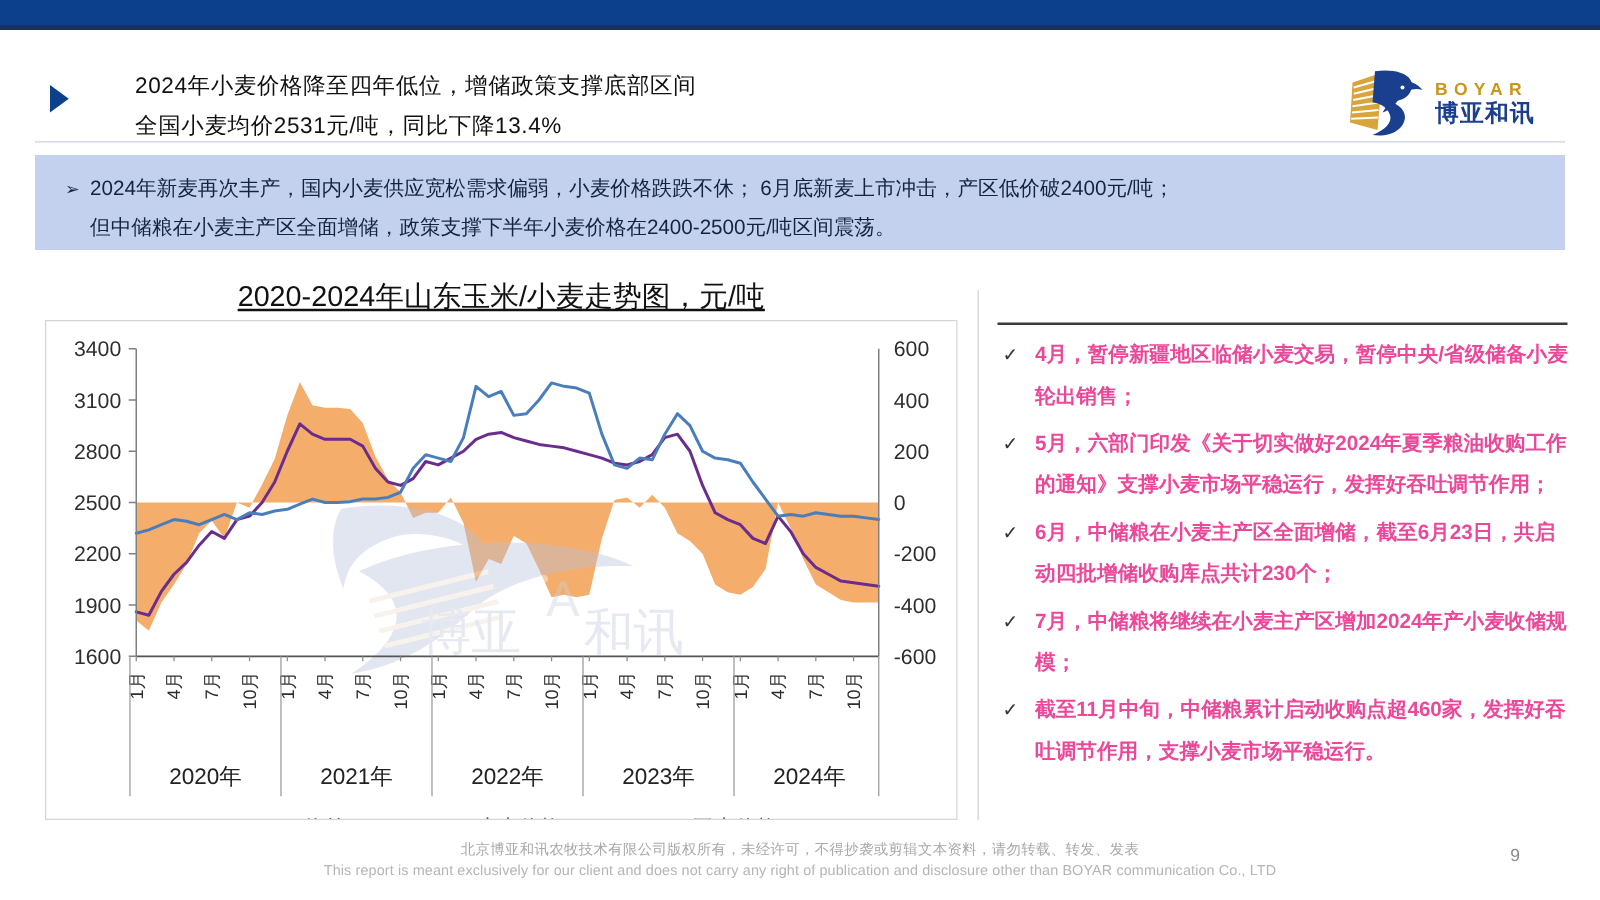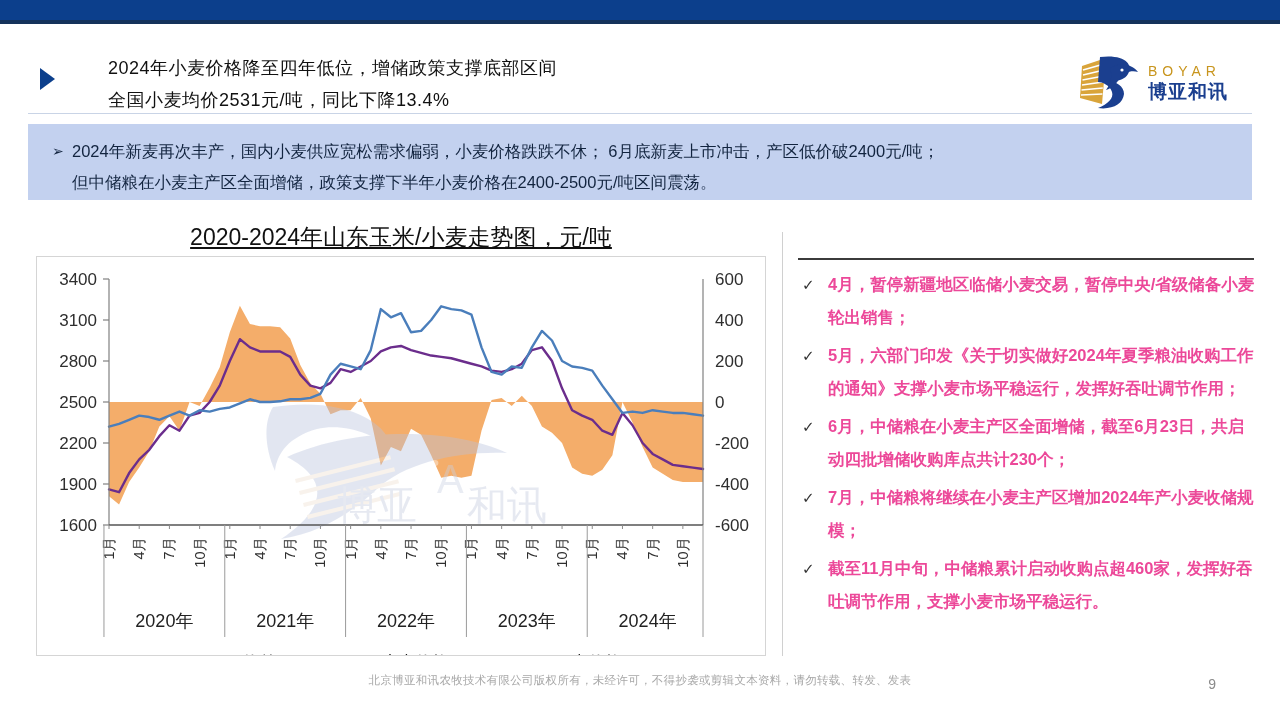--- a/index.html
+++ b/index.html
@@ -25,21 +25,21 @@
     border-bottom:11px solid transparent;
   }
   .title-wrap{position:absolute;left:68px;top:28px;}
   .title-l1,.title-l2{
     font-size:18px;font-weight:normal;color:#111;letter-spacing:.5px;
     line-height:32px;white-space:nowrap;margin-left:40px;
   }
   .logo{position:absolute;right:32px;top:28px;width:172px;height:62px;}
   .logo-mark{position:absolute;left:0;top:0;width:68px;height:60px;}
   .logo-text{position:absolute;left:72px;top:11px;}
-  .logo-en{font-size:14px;font-weight:normal;color:#c8951d;letter-spacing:5px;line-height:16px;}
+  .logo-en{font-size:14px;font-weight:bold;color:#c8951d;letter-spacing:5px;line-height:16px;}
   .logo-cn{font-size:19px;font-weight:bold;color:#1b3f8f;letter-spacing:1px;line-height:22px;margin-top:2px;}
   .hdr-rule{position:absolute;left:28px;top:113px;width:1224px;height:1px;background:#c9d4e6;}
 
   
   .callout{
     position:absolute;left:28px;top:124px;width:1224px;height:76px;
     background:#c3d1ef;
   }
   .callout-inner{position:absolute;left:24px;top:12px;right:16px;}
   .callout-line{
@@ -265,16 +265,17 @@
         <div class="btext">7月，中储粮将继续在小麦主产区增加2024年产小麦收储规模；</div>
       </div>
       <div class="bullet">
         <div class="chk">✓</div>
         <div class="btext">截至11月中旬，中储粮累计启动收购点超460家，发挥好吞吐调节作用，支撑小麦市场平稳运行。</div>
       </div>
     </div>
 
   <div class="footer">
     <div class="foot-cn">北京博亚和讯农牧技术有限公司版权所有，未经许可，不得抄袭或剪辑文本资料，请勿转载、转发、发表</div>
+    <div class="foot-en">This report is meant exclusively for our client and does not carry any right of publication and disclosure other than BOYAR communication Co., LTD</div>
   </div>
   <div class="pageno">9</div>
 
 </div>
 
 </body></html>

